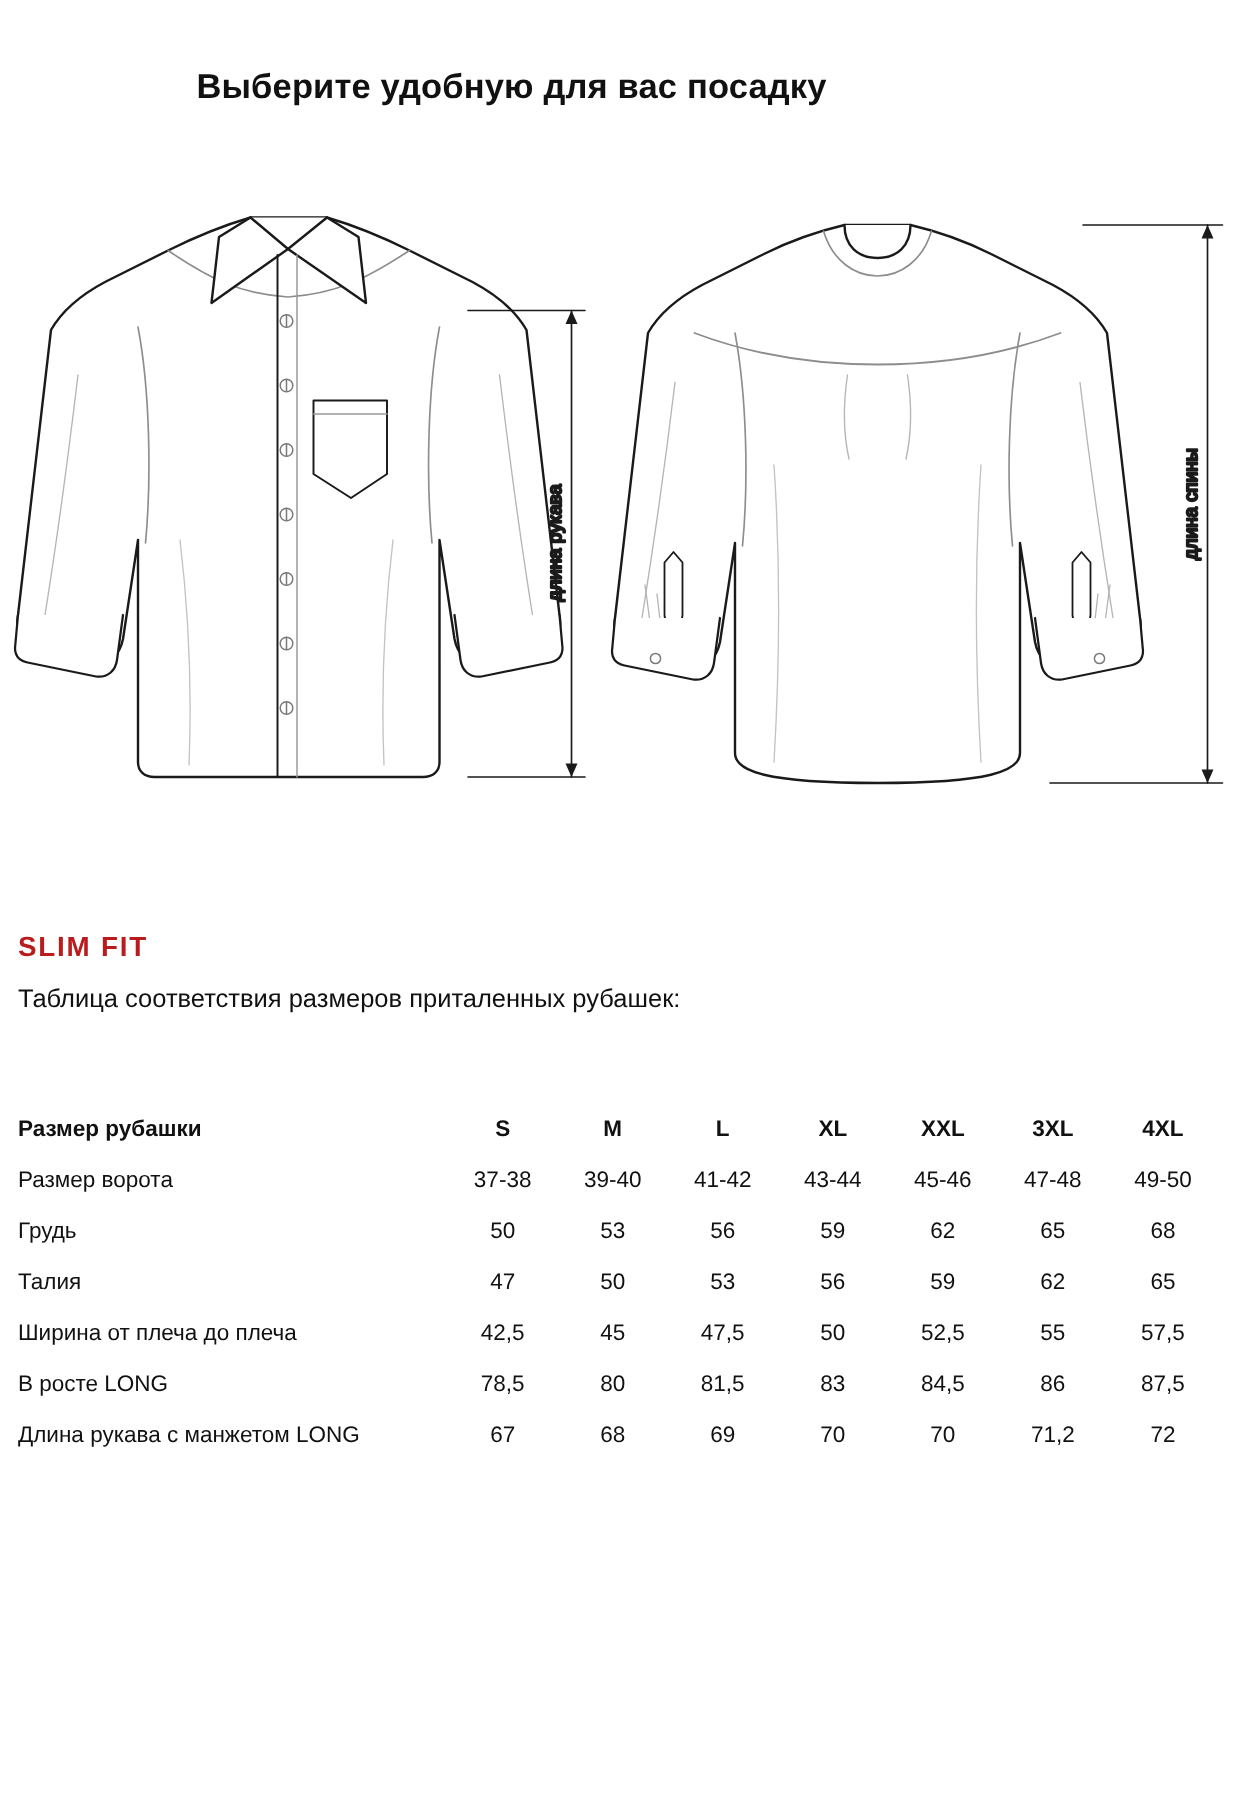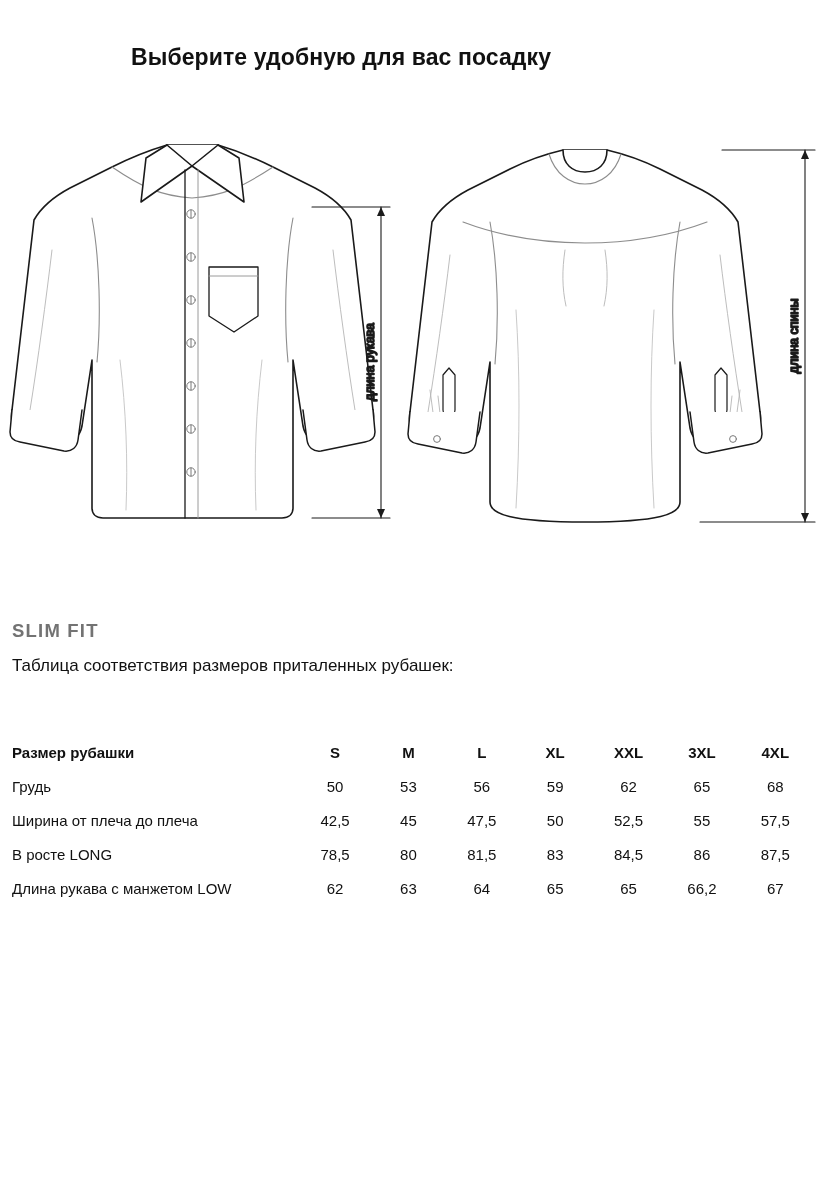--- a/index.html
+++ b/index.html
@@ -50,21 +50,21 @@
   }
 
   
   .fit-name {
     position: absolute;
     top: 620px;
     left: 12px;
     font-size: 18.5px;
     font-weight: bold;
     letter-spacing: 1.2px;
-    color: #737373;
+    color: #b91c1c;
   }
   .fit-desc {
     position: absolute;
     top: 656px;
     left: 12px;
     font-size: 17px;
     color: #111;
   }
 
   
@@ -267,53 +267,73 @@
       <th class="col-head">M</th>
       <th class="col-head">L</th>
       <th class="col-head">XL</th>
       <th class="col-head">XXL</th>
       <th class="col-head">3XL</th>
       <th class="col-head">4XL</th>
     </tr>
   </thead>
   <tbody>
     <tr>
+      <td class="row-head">Размер ворота</td>
+      <td class="val">37-38</td>
+      <td class="val">39-40</td>
+      <td class="val">41-42</td>
+      <td class="val">43-44</td>
+      <td class="val">45-46</td>
+      <td class="val">47-48</td>
+      <td class="val">49-50</td>
+    </tr>
+    <tr>
       <td class="row-head">Грудь</td>
       <td class="val">50</td>
       <td class="val">53</td>
       <td class="val">56</td>
       <td class="val">59</td>
       <td class="val">62</td>
       <td class="val">65</td>
       <td class="val">68</td>
     </tr>
     <tr>
+      <td class="row-head">Талия</td>
+      <td class="val">47</td>
+      <td class="val">50</td>
+      <td class="val">53</td>
+      <td class="val">56</td>
+      <td class="val">59</td>
+      <td class="val">62</td>
+      <td class="val">65</td>
+    </tr>
+    <tr>
       <td class="row-head">Ширина от плеча до плеча</td>
       <td class="val">42,5</td>
       <td class="val">45</td>
       <td class="val">47,5</td>
       <td class="val">50</td>
       <td class="val">52,5</td>
       <td class="val">55</td>
       <td class="val">57,5</td>
     </tr>
     <tr>
       <td class="row-head">В росте LONG</td>
       <td class="val">78,5</td>
       <td class="val">80</td>
       <td class="val">81,5</td>
       <td class="val">83</td>
       <td class="val">84,5</td>
       <td class="val">86</td>
       <td class="val">87,5</td>
     </tr>
     <tr>
-      <td class="row-head">Длина рукава с манжетом LOW</td>
-      <td class="val">62</td>
-      <td class="val">63</td>
-      <td class="val">64</td>
-      <td class="val">65</td>
-      <td class="val">65</td>
-      <td class="val">66,2</td>
+      <td class="row-head">Длина рукава с манжетом LONG</td>
       <td class="val">67</td>
+      <td class="val">68</td>
+      <td class="val">69</td>
+      <td class="val">70</td>
+      <td class="val">70</td>
+      <td class="val">71,2</td>
+      <td class="val">72</td>
     </tr>
   </tbody>
 </table>
 
 </body></html>

